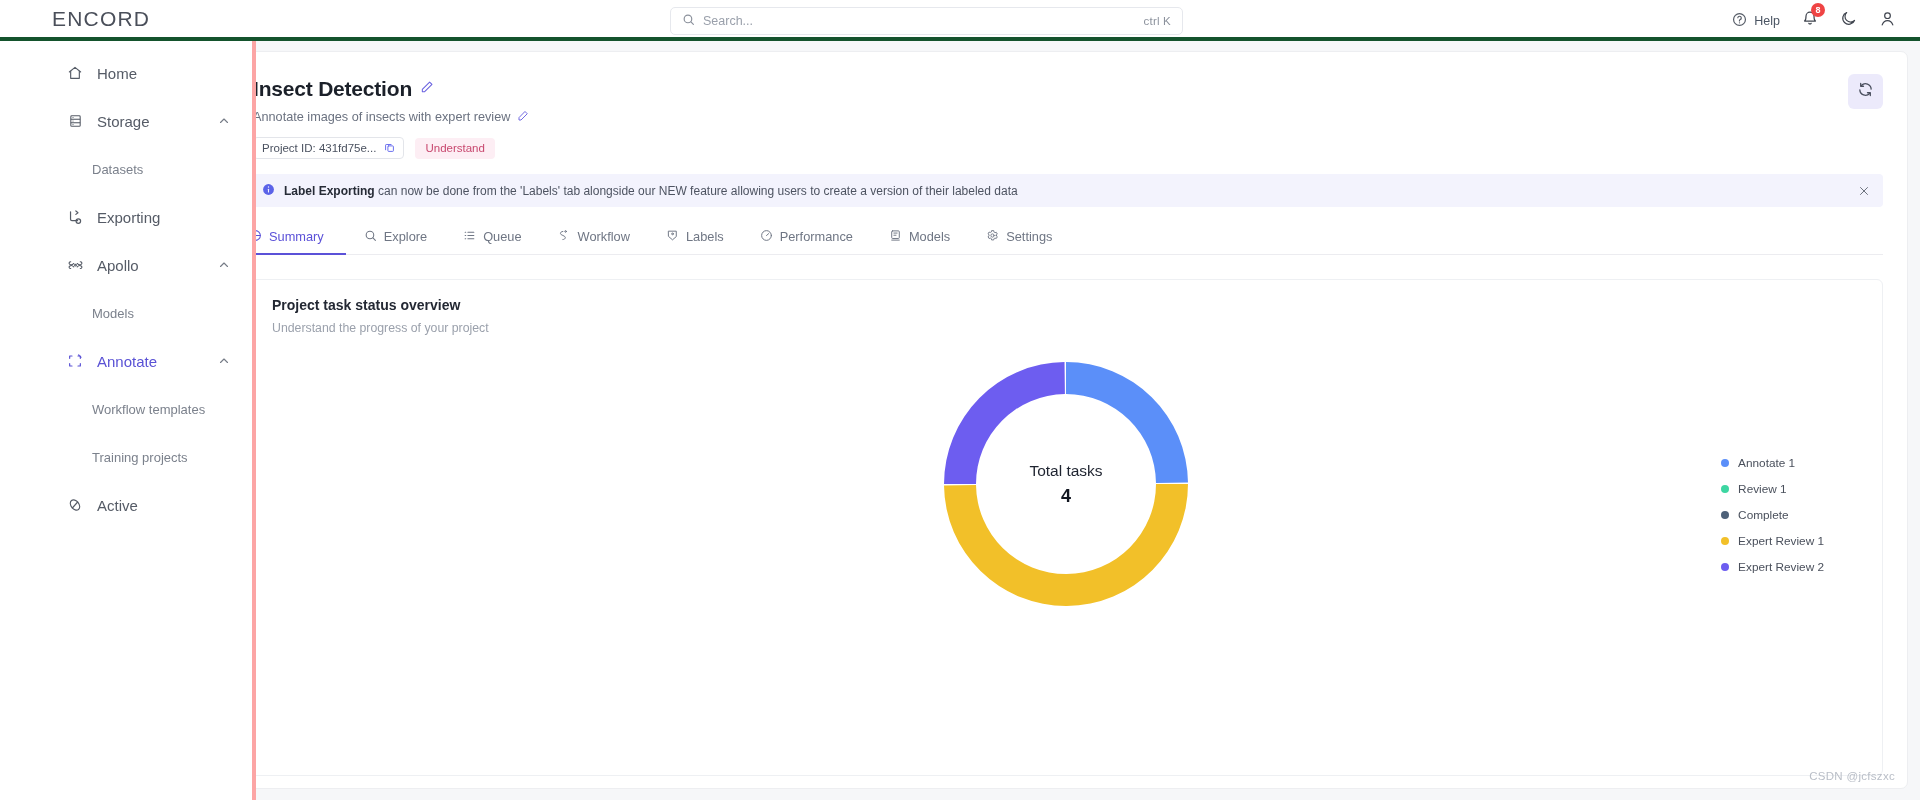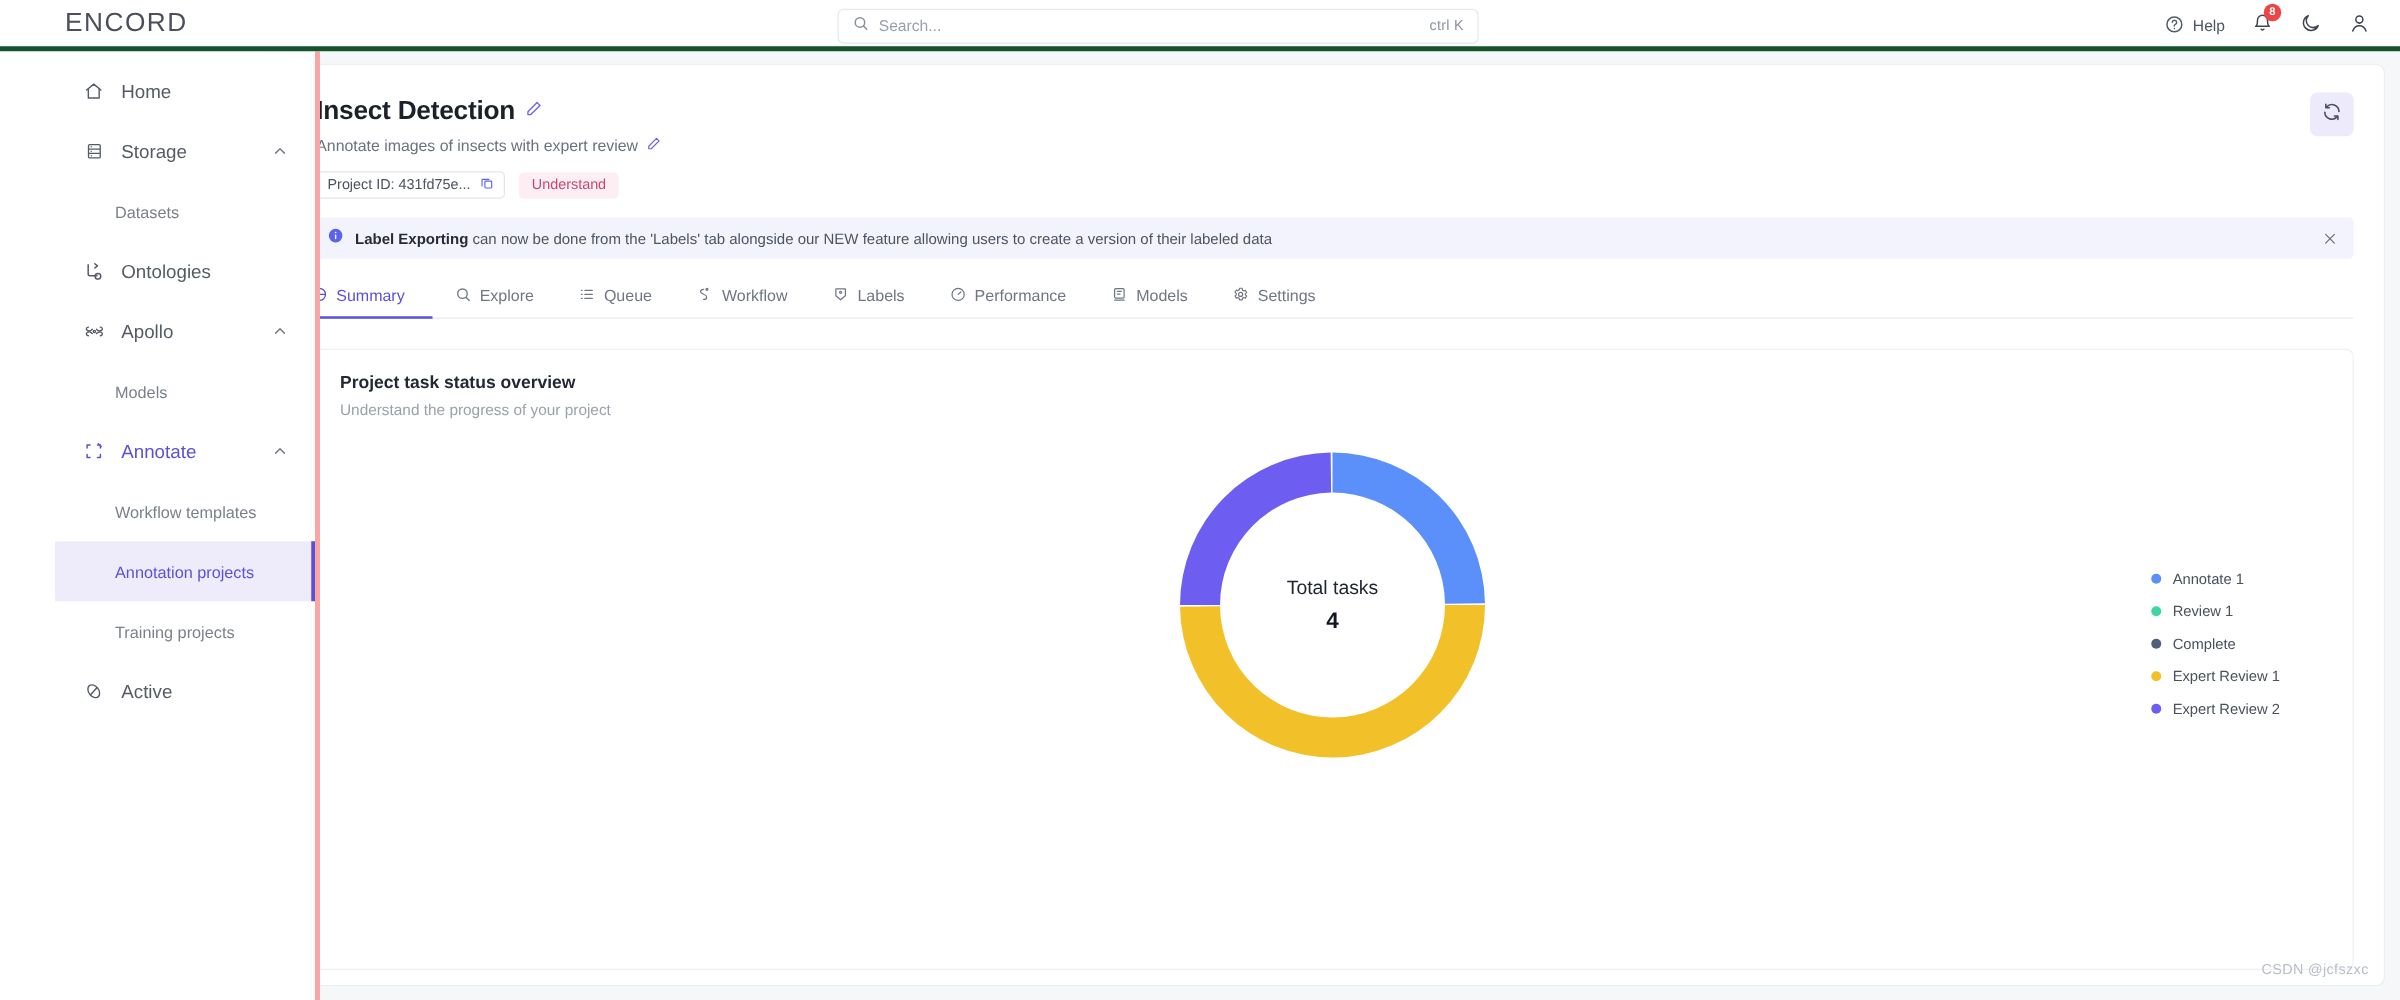--- a/index.html
+++ b/index.html
@@ -318,21 +318,21 @@
   </div>
 
   <div class="nav-item">
     <span class="nav-ico">
       <svg width="17" height="17" viewBox="0 0 24 24" fill="none" stroke="#555b66" stroke-width="1.7" stroke-linecap="round" stroke-linejoin="round">
         <path d="M5 4v10.5a2 2 0 0 0 2 2h8"></path>
         <polyline points="12.5 2.8 15.5 5.2 12.5 7.6"></polyline>
         <circle cx="16" cy="17" r="3.2"></circle>
       </svg>
     </span>
-    <span>Ontologies</span>
+    <span>Exporting</span>
   </div>
 
   <div class="nav-item">
     <span class="nav-ico">
       <svg width="17" height="15" viewBox="0 0 24 22" fill="none" stroke="#555b66" stroke-width="1.6" stroke-linecap="round" stroke-linejoin="round">
         <path d="M5 5.5C2.6 5.5 1.8 8 3.6 9.3 5.3 10.5 8 9.6 9.5 8"></path>
         <path d="M5 15.5c-2.4 0-3.2-2.5-1.4-3.8C5.3 10.5 8 11.4 9.5 13"></path>
         <path d="M19 5.5c2.4 0 3.2 2.5 1.4 3.8-1.7 1.2-4.4.3-5.9-1.3"></path>
         <path d="M19 15.5c2.4 0 3.2-2.5 1.4-3.8-1.7-1.2-4.4-.3-5.9 1.3"></path>
         <circle cx="12" cy="10.5" r="1.3"></circle>
@@ -365,23 +365,20 @@
       <svg width="12" height="12" viewBox="0 0 24 24" fill="none" stroke="#767c87" stroke-width="2.3" stroke-linecap="round" stroke-linejoin="round">
           <polyline points="5 15 12 8 19 15"></polyline>
         </svg>
     </span>
   </div>
 
   <div class="sub-item">
     <span>Workflow templates</span>
   </div>
 
-  <div class="sub-item selected">
-    <span>Annotation projects</span>
-  </div>
 
   <div class="sub-item">
     <span>Training projects</span>
   </div>
 
   <div class="nav-item">
     <span class="nav-ico">
       <svg width="16" height="16" viewBox="0 0 24 24" fill="none" stroke="#555b66" stroke-width="1.7" stroke-linecap="round" stroke-linejoin="round">
         <ellipse cx="12" cy="12" rx="6" ry="8.5" transform="rotate(-38 12 12)"></ellipse>
         <line x1="8" y1="16.5" x2="16" y2="7.5"></line>

